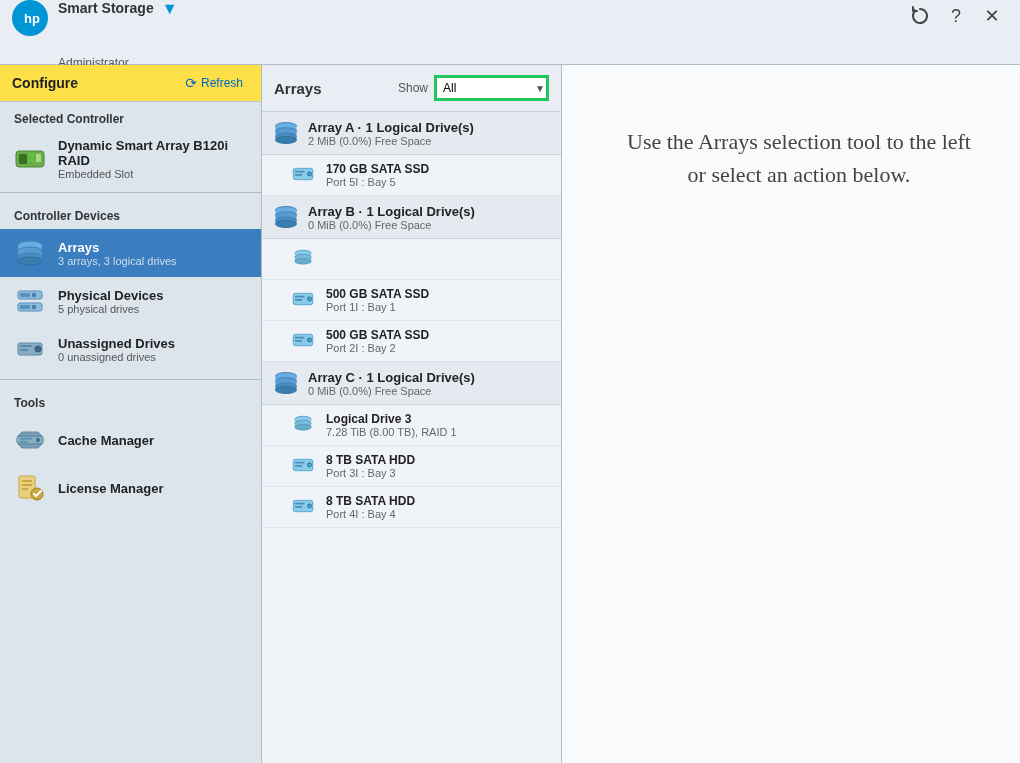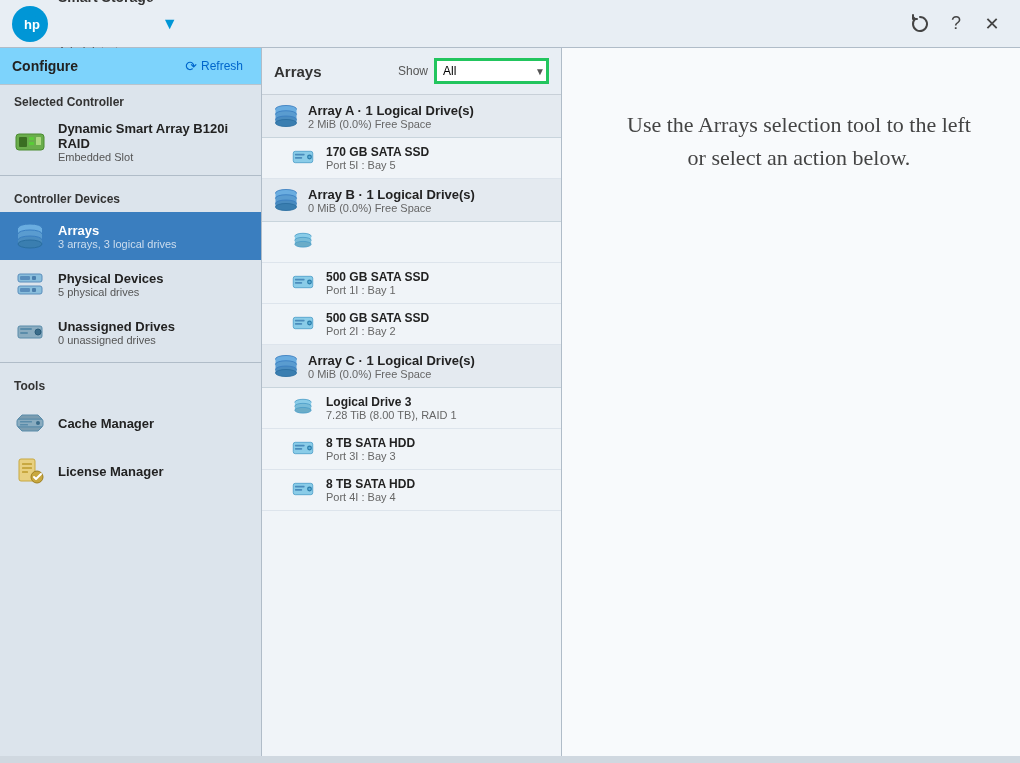--- a/index.html
+++ b/index.html
@@ -8,24 +8,23 @@
       font-size: 13px;
       background: #d0d8e0;
       width: 1020px;
       height: 763px;
       overflow: hidden;
     }
 
     
     #titlebar {
       display: flex;
-      align-items: center;
       background: #e8eef4;
       border-bottom: 1px solid #b0bcc8;
-      height: 48px;
+      height: 65px;
       padding: 0 12px;
     }
     #titlebar .logo {
       width: 36px;
       height: 36px;
       background: #0096d6;
       border-radius: 50%;
       display: flex;
       align-items: center;
       justify-content: center;
@@ -231,21 +230,21 @@
       font-size: 12px;
       color: #0066cc;
       padding: 2px 6px;
     }
     .refresh-icon { margin-right: 4px; color: #0066cc; font-size: 14px; }
 
     .configure-header {
       display: flex;
       align-items: center;
       padding: 8px 12px;
-      background: #7dd3fc;
+      background: #fde047;
       border-bottom: 1px solid #b8c4ce;
     }
     .configure-title {
       font-size: 14px;
       font-weight: bold;
       color: #222;
       flex: 1;
     }
   </style>
 </head>

